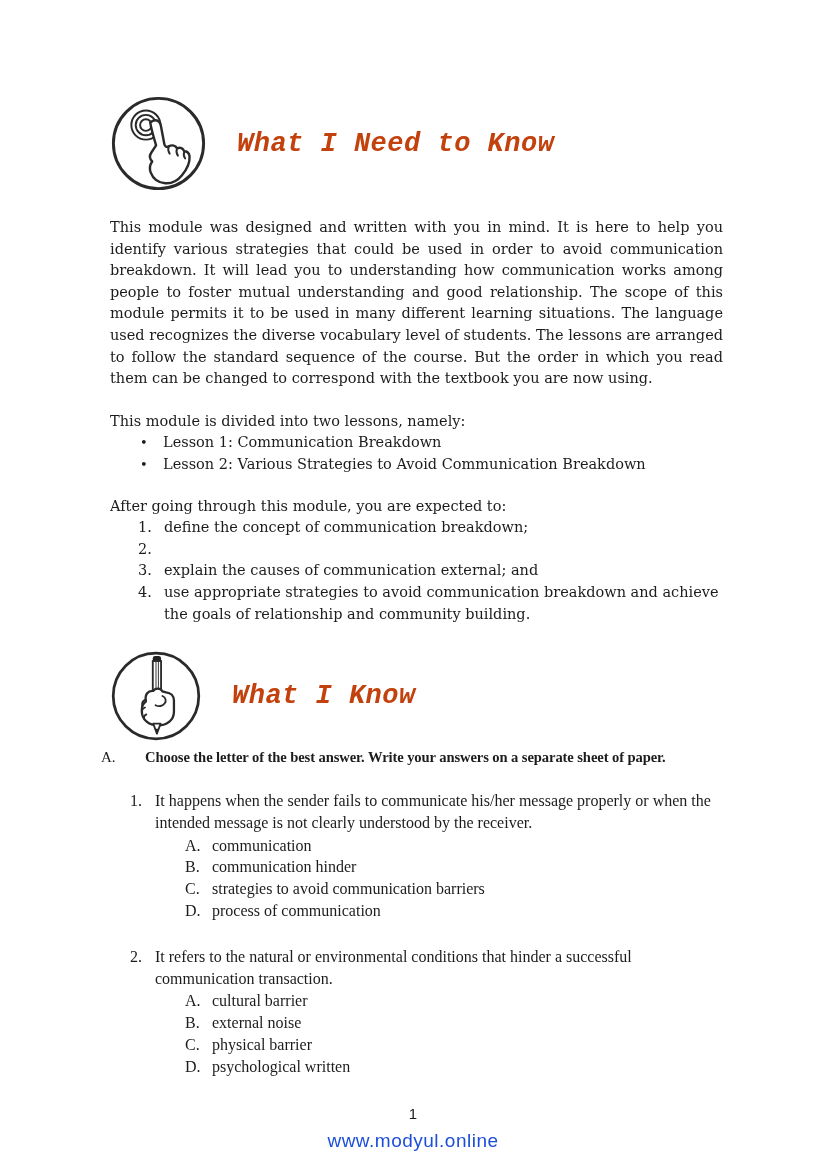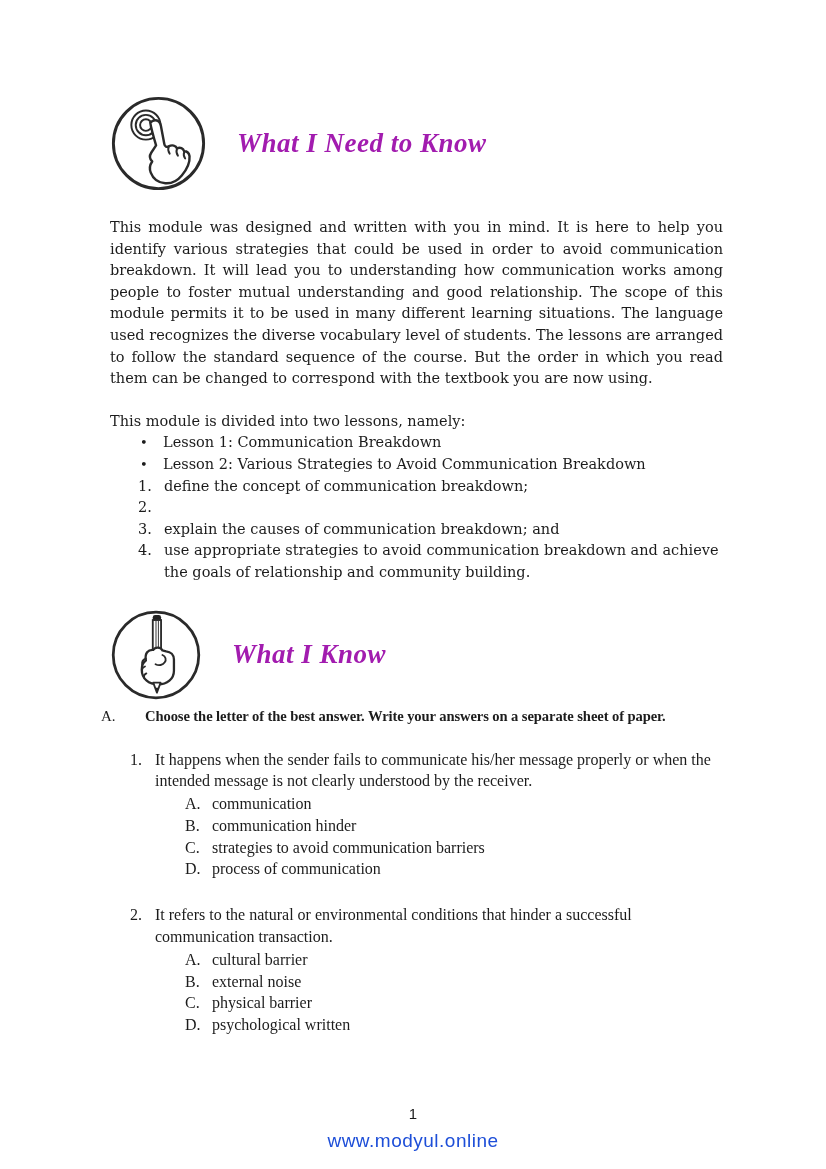--- a/index.html
+++ b/index.html
@@ -10,24 +10,24 @@
     margin:0 auto;
     font-family:"DejaVu Serif",serif;
     color:#1c1c1c;
     overflow:hidden;
   }
   .content{padding:95px 103px 0 110px;}
 
   .section-header{display:flex;align-items:center;gap:30px;}
   .icon-circle{flex:none;}
   .section-title{
-    font-family:Liberation Serif, serif;
+    font-family:Liberation Mono, monospace;
     font-weight:bold;font-style:italic;
     font-size:27px;letter-spacing:.5px;
-    color:#a21caf;
+    color:#c2410c;
   }
 
   .body-text{font-size:14.5px;line-height:21.6px;}
   .intro-paragraph{margin-top:25px;text-align:justify;}
 
   .lessons-intro{margin-top:21px;}
   .bullet-list{margin-top:0;}
   .bullet-row{display:flex;padding-left:30px;}
   .bullet-glyph{width:23px;flex:none;font-size:13px;}
   .numbered-list{margin-top:0;}
@@ -100,32 +100,33 @@
       <div class="bullet-row">
         <span class="bullet-glyph">•</span>
         <span>Lesson 1: Communication Breakdown</span>
       </div>
       <div class="bullet-row">
         <span class="bullet-glyph">•</span>
         <span>Lesson 2: Various Strategies to Avoid Communication Breakdown</span>
       </div>
     </div>
 
+    <div class="body-text objectives-intro">After going through this module, you are expected to:</div>
 
     <div class="body-text numbered-list">
       <div class="num-row">
         <span class="num-label">1.</span>
         <span class="num-text">define the concept of communication breakdown;</span>
       </div>
       <div class="num-row">
         <span class="num-label">2.</span>
       </div>
       <div class="num-row">
         <span class="num-label">3.</span>
-        <span class="num-text">explain the causes of communication breakdown; and</span>
+        <span class="num-text">explain the causes of communication external; and</span>
       </div>
       <div class="num-row">
         <span class="num-label">4.</span>
         <span class="num-text">use appropriate strategies to avoid communication breakdown and achieve the goals of relationship and community building.</span>
       </div>
     </div>
 
     <div class="section-header header-2">
       <div class="icon-circle">
         <svg width="92" height="92" viewBox="0 0 100 100">

